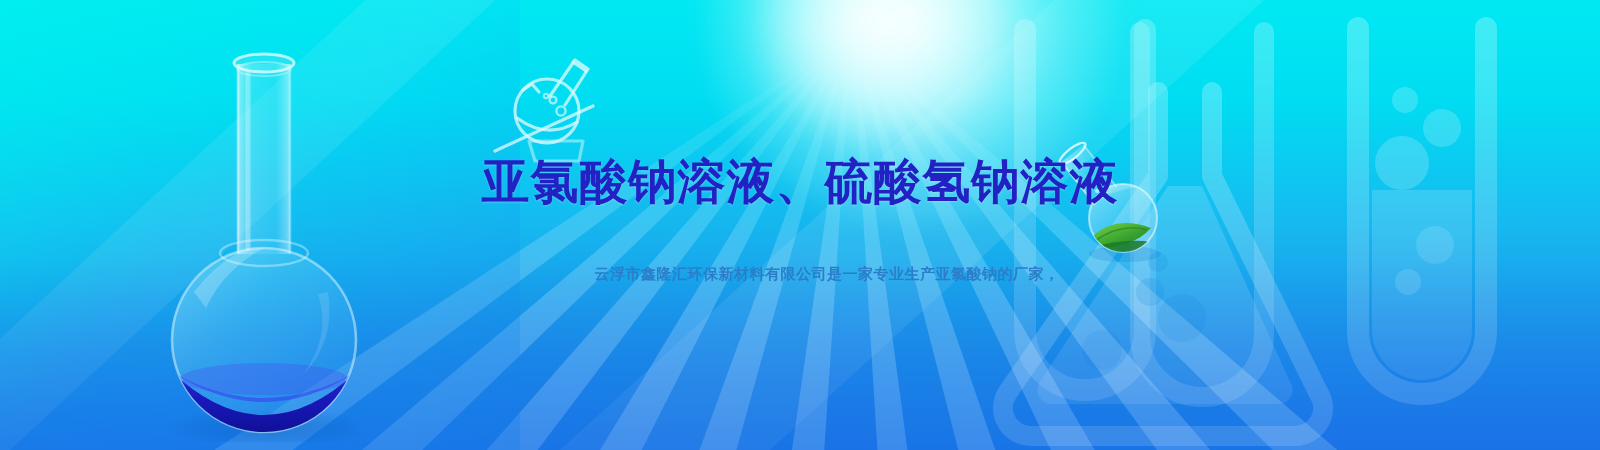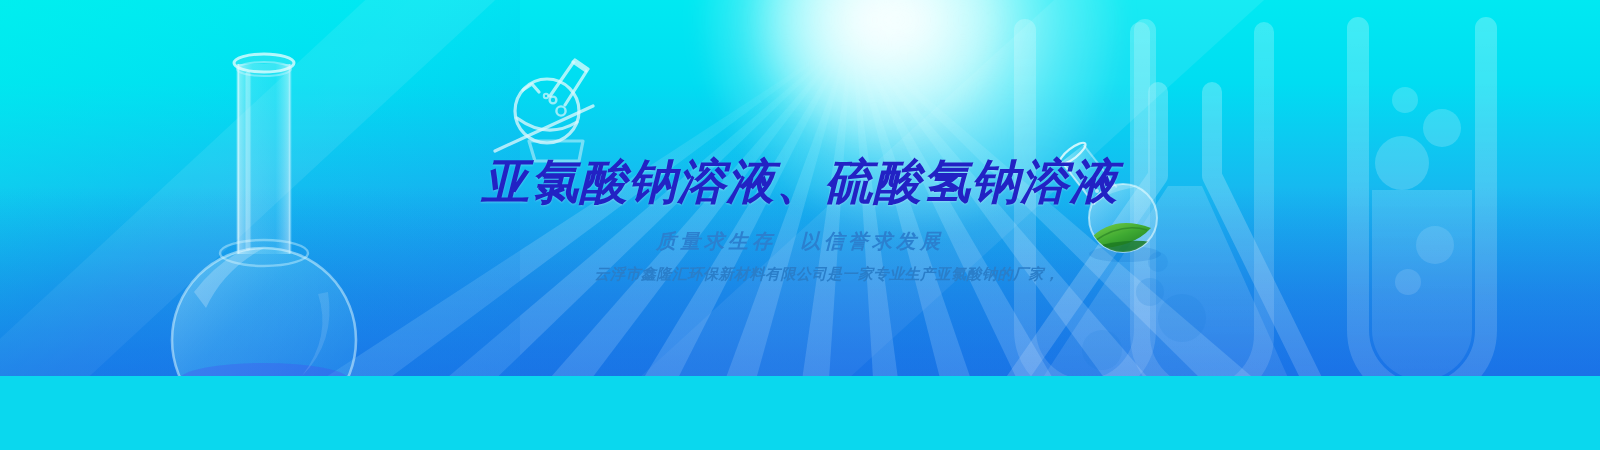--- a/index.html
+++ b/index.html
@@ -5,25 +5,24 @@
   * { margin:0; padding:0; box-sizing:border-box; }
   html, body {
     width:1600px; height:450px;
     overflow:hidden;
     font-family:"Liberation Sans", sans-serif;
     background:#0ad8ee;
   }
 
   .banner{
     position:relative;
-    width:1600px; height:376px;
+    width:1600px; height:450px;
     overflow:hidden;
     background:
       linear-gradient(to bottom, #00e9f2 0%, #00ddf2 22%, #16b9f0 50%, #1c8ee9 78%, #1a74e6 100%);
-    font-style: italic;
   }
 
   
 
   
   .rays{
     position:absolute; left:0; top:0; width:1600px; height:450px;
     pointer-events:none;
   }
 
@@ -336,19 +335,18 @@
       <path d="M36 130 q36 -10 62 -6 L98 134 L36 134 Z" fill="#1c7a22" opacity=".85"></path>
       <path d="M42 76 q22 -18 48 -8 q-34 4 -48 18 Z" fill="#ffffff" opacity=".22"></path>
     </g>
 
     <circle cx="44" cy="73" r="2" fill="#ffffff" opacity=".6"></circle>
     <circle cx="52" cy="66" r="1.4" fill="#ffffff" opacity=".5"></circle>
   </svg>
 
   <div class="text-block">
     <div class="title">亚氯酸钠溶液、硫酸氢钠溶液</div>
-    <div class="subtitle">质量求生存　以信誉求发展</div>
     <div class="desc">
       <div>云浮市鑫隆汇环保新材料有限公司是一家专业生产亚氯酸钠的厂家，</div>
     </div>
   </div>
 
 </div>
 
 </body></html>

